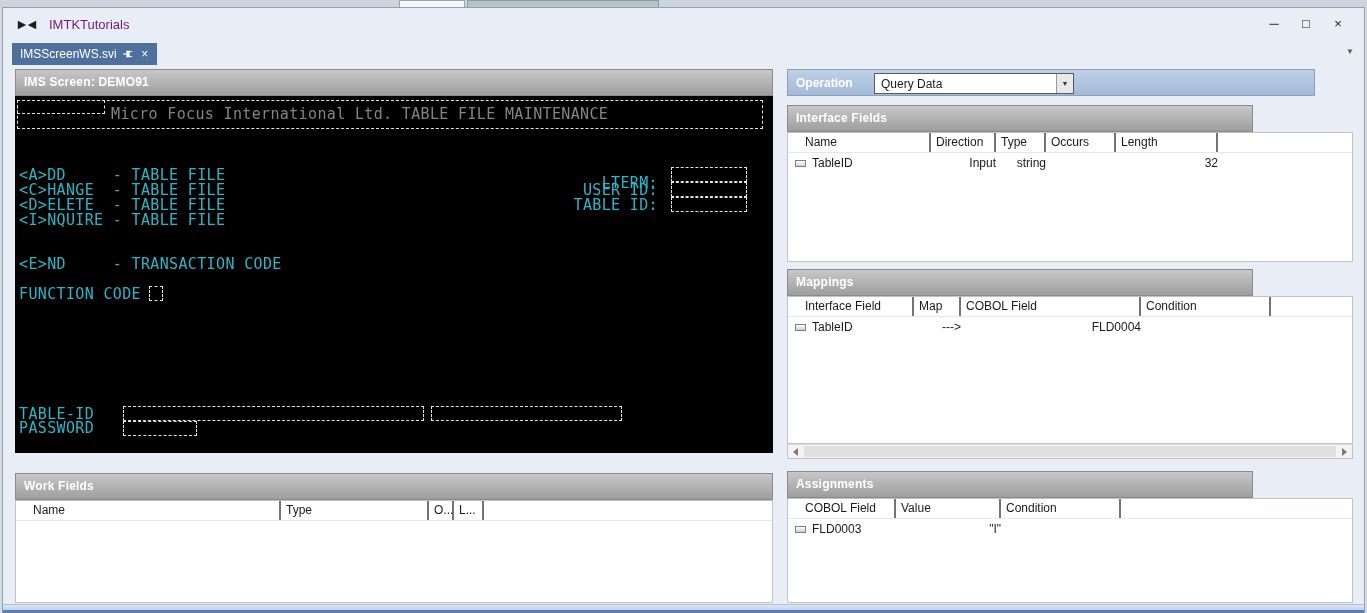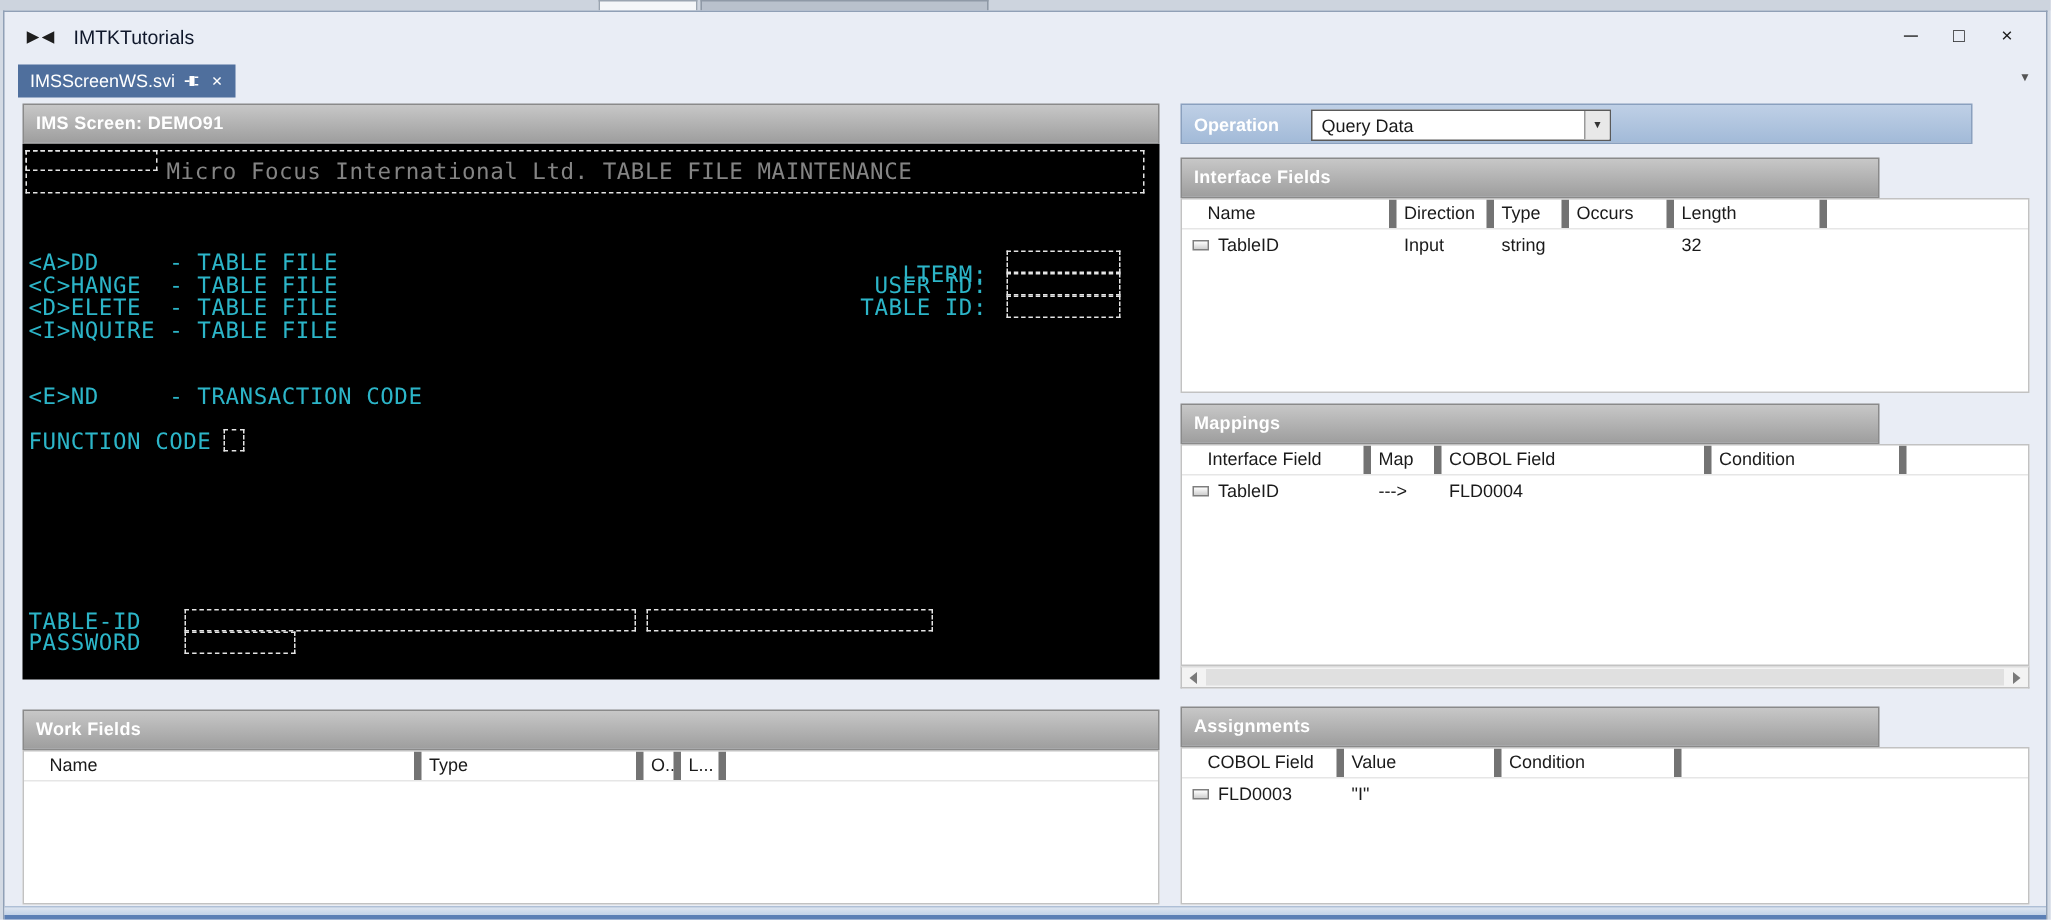--- a/index.html
+++ b/index.html
@@ -20,21 +20,21 @@
 
   .window {
     position:absolute; left:2px; top:7px; right:2px; bottom:0;
     background:#e9edf5;
     border:1px solid #90a0b6; border-bottom:none;
   }
 
   
   .titlebar { position:absolute; left:0; top:0; right:0; height:33px; display:flex; align-items:center; }
   .vs-logo { width:24px; height:18px; margin-left:12px; display:flex; align-items:center; justify-content:center; }
-  .win-title { margin-left:10px; font-size:13px; color:#0f172a; }
+  .win-title { margin-left:10px; font-size:13px; color:#701a75; }
   .win-controls { position:absolute; right:10px; top:4px; display:flex; }
   .win-btn { width:32px; height:24px; text-align:center; line-height:24px; font-size:13px; color:#1a1a1a; cursor:default; }
 
   
   .tabbar { position:absolute; left:0; top:33px; right:0; height:24px; }
   .doc-tab {
     position:absolute; left:9px; top:2px; height:22px;
     background:#4f6f9d; color:#fff;
     display:flex; align-items:center; padding:0 6px 0 8px; gap:6px;
     font-size:12px;
@@ -86,24 +86,24 @@
     background:#fff; border:1px solid #5a5a5a;
     display:flex; align-items:center;
   }
   .combo-value { font-weight:normal; margin-left:6px; flex:1; }
   .combo-btn { width:17px; height:100%; border-left:1px solid #9a9a9a; background:#e8e8e8;
                display:flex; align-items:center; justify-content:center; font-size:7px; color:#333; }
 
   
   .grid { position:absolute; left:2px; background:#fff; border:1px solid #c2c2c2; overflow:hidden; }
   .grid-header { display:flex; height:20px; border-bottom:1px solid #e6e6e6; }
-  .grid-header .cell { line-height:19px; border-right:5px solid #737373; padding-left:5px; white-space:nowrap; overflow:hidden; }
+  .grid-header .cell { line-height:19px; border-right:2px solid #737373; padding-left:5px; white-space:nowrap; overflow:hidden; }
   .grid-header .cell.first { padding-left:17px; }
   .grid-row { display:flex; height:20px; align-items:center; }
-  .grid-row .cell { line-height:20px; padding-left:5px; white-space:nowrap; overflow:hidden; }
+  .grid-row .cell { line-height:20px; padding-left:5px; white-space:nowrap; overflow:hidden;text-align:right; }
   .grid-row .cell.first { display:flex; align-items:center; padding-left:7px; }
   .cell.fill { flex:1; border-right:none !important; }
   .field-icon { display:inline-block; width:11px; height:7px; border:1px solid #7e7e7e;
                 background:linear-gradient(#ffffff,#cfcfcf); margin-right:6px; flex:0 0 auto; }
 
   
   .hscroll { position:absolute; left:2px; width:566px; height:15px;
              background:#f3f3f3; border:1px solid #c2c2c2; border-top:1px solid #dcdcdc; }
   .sb-btn { position:absolute; top:0; width:15px; height:13px; display:flex; align-items:center; justify-content:center; }
   .sb-left  { left:0; }

